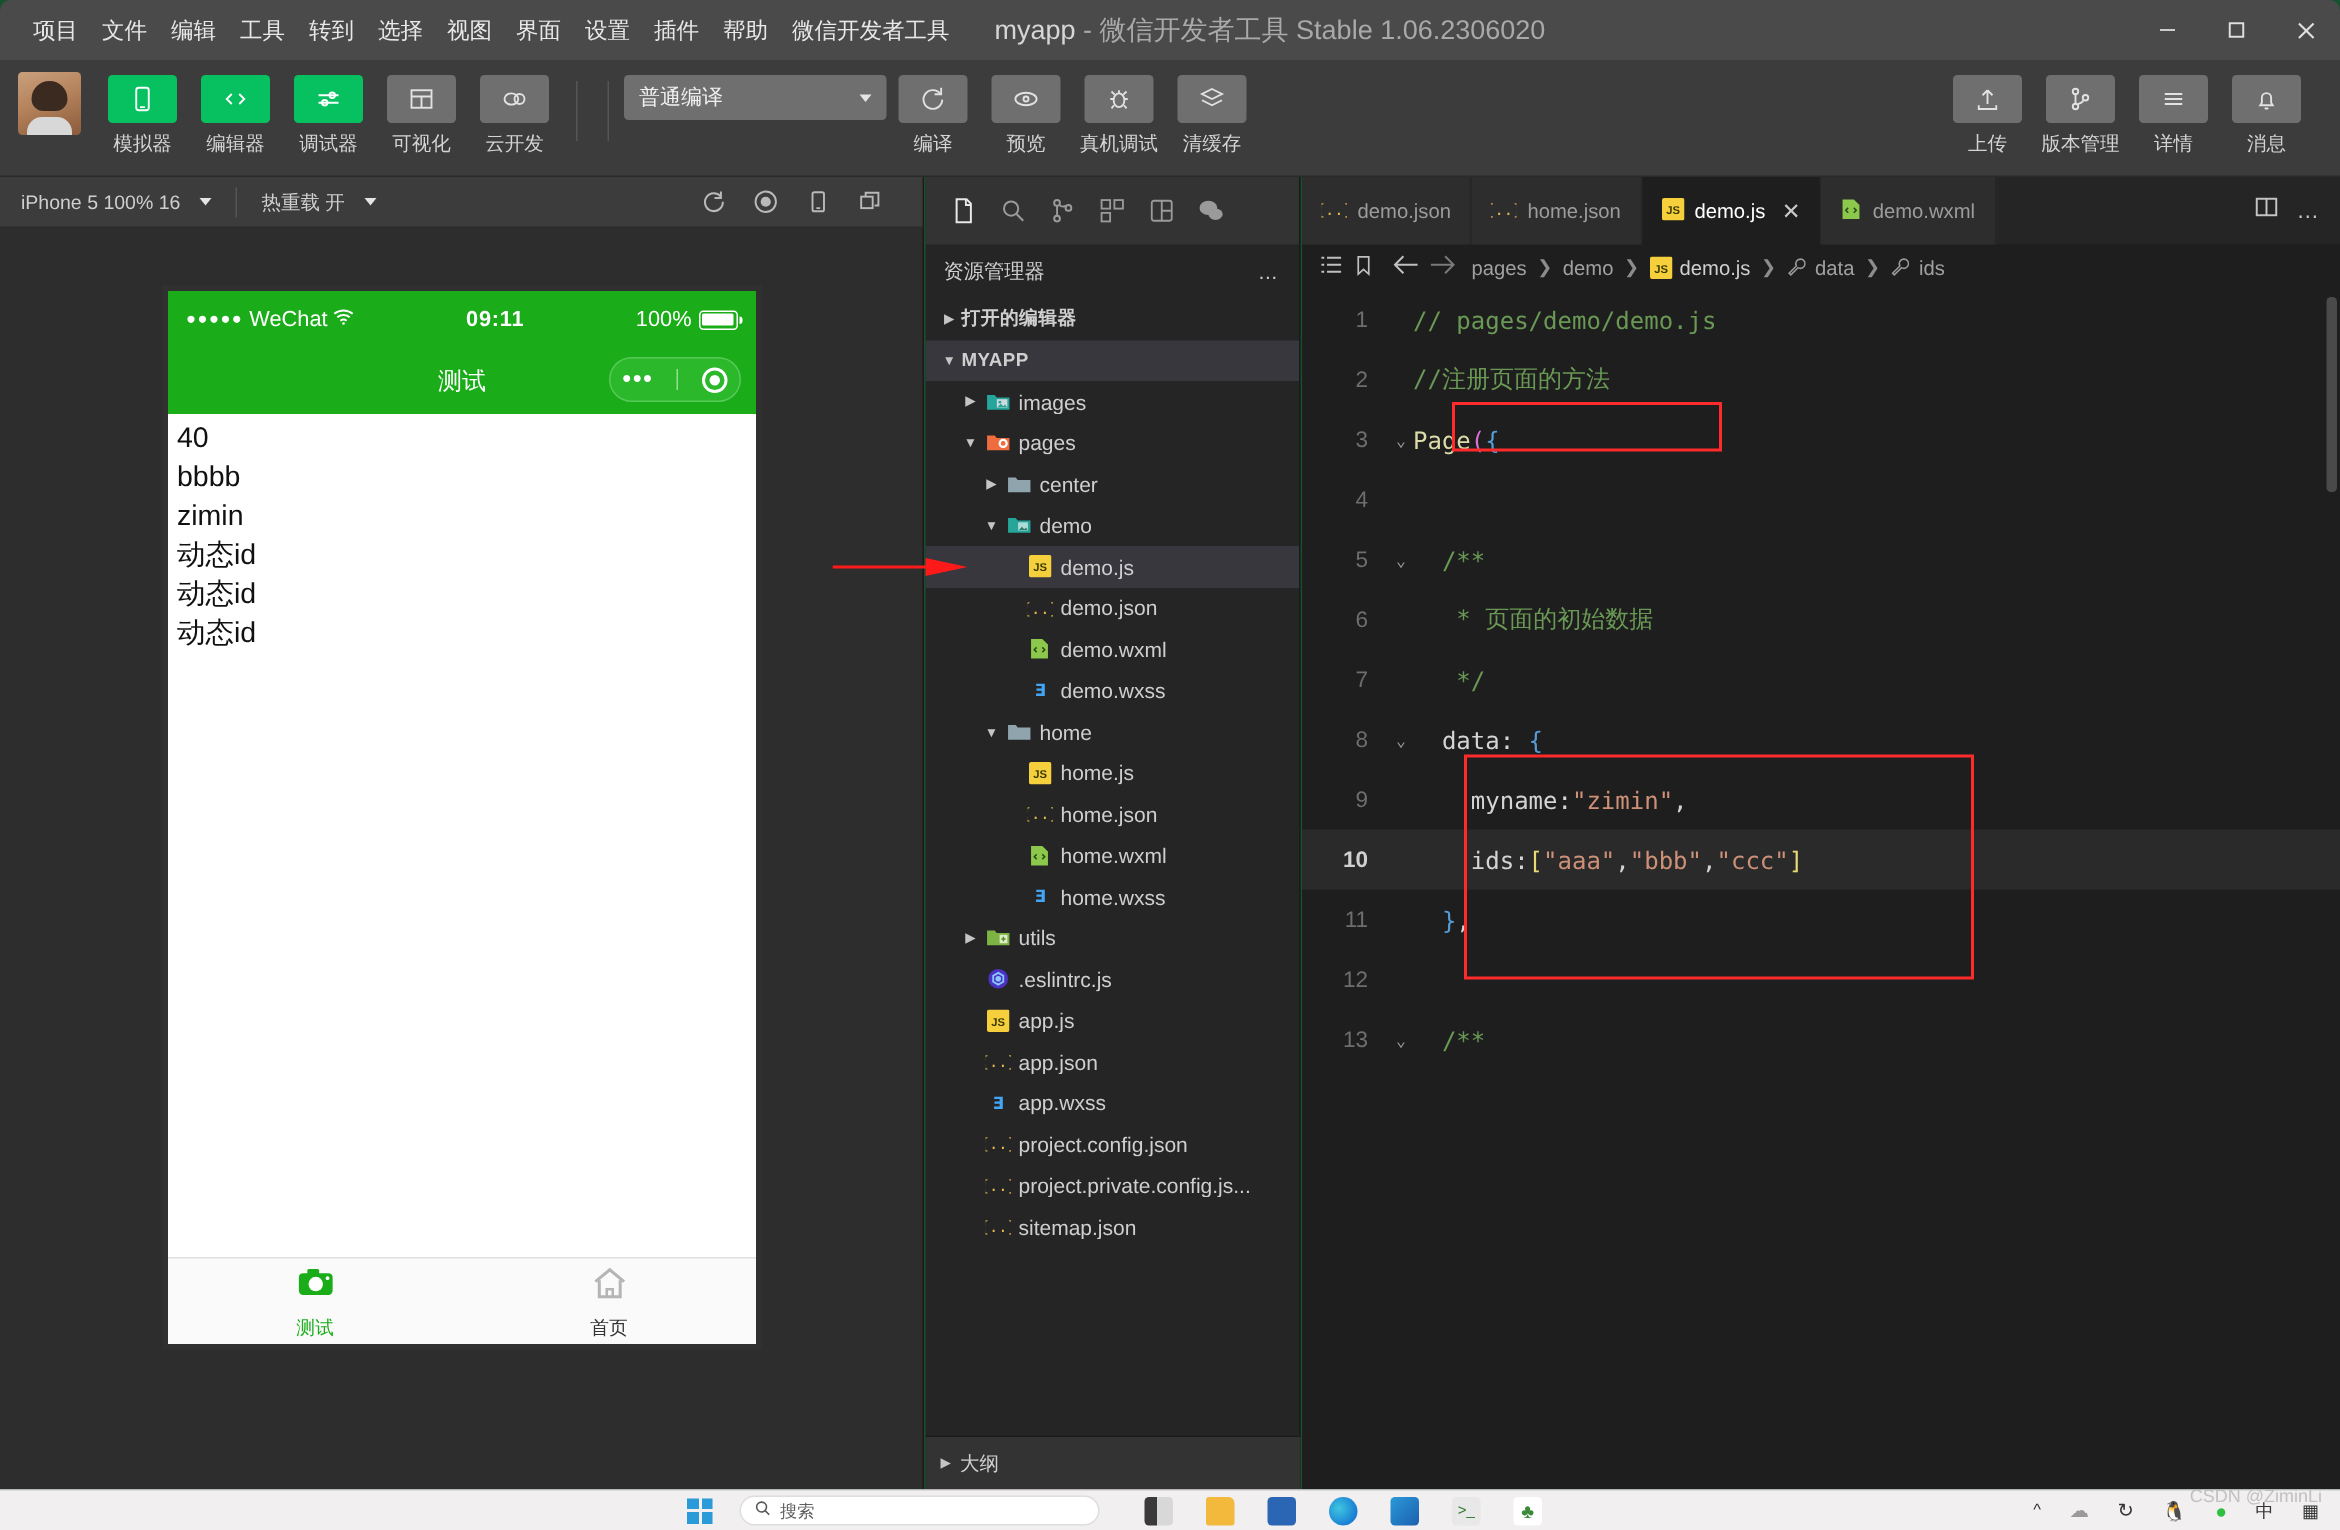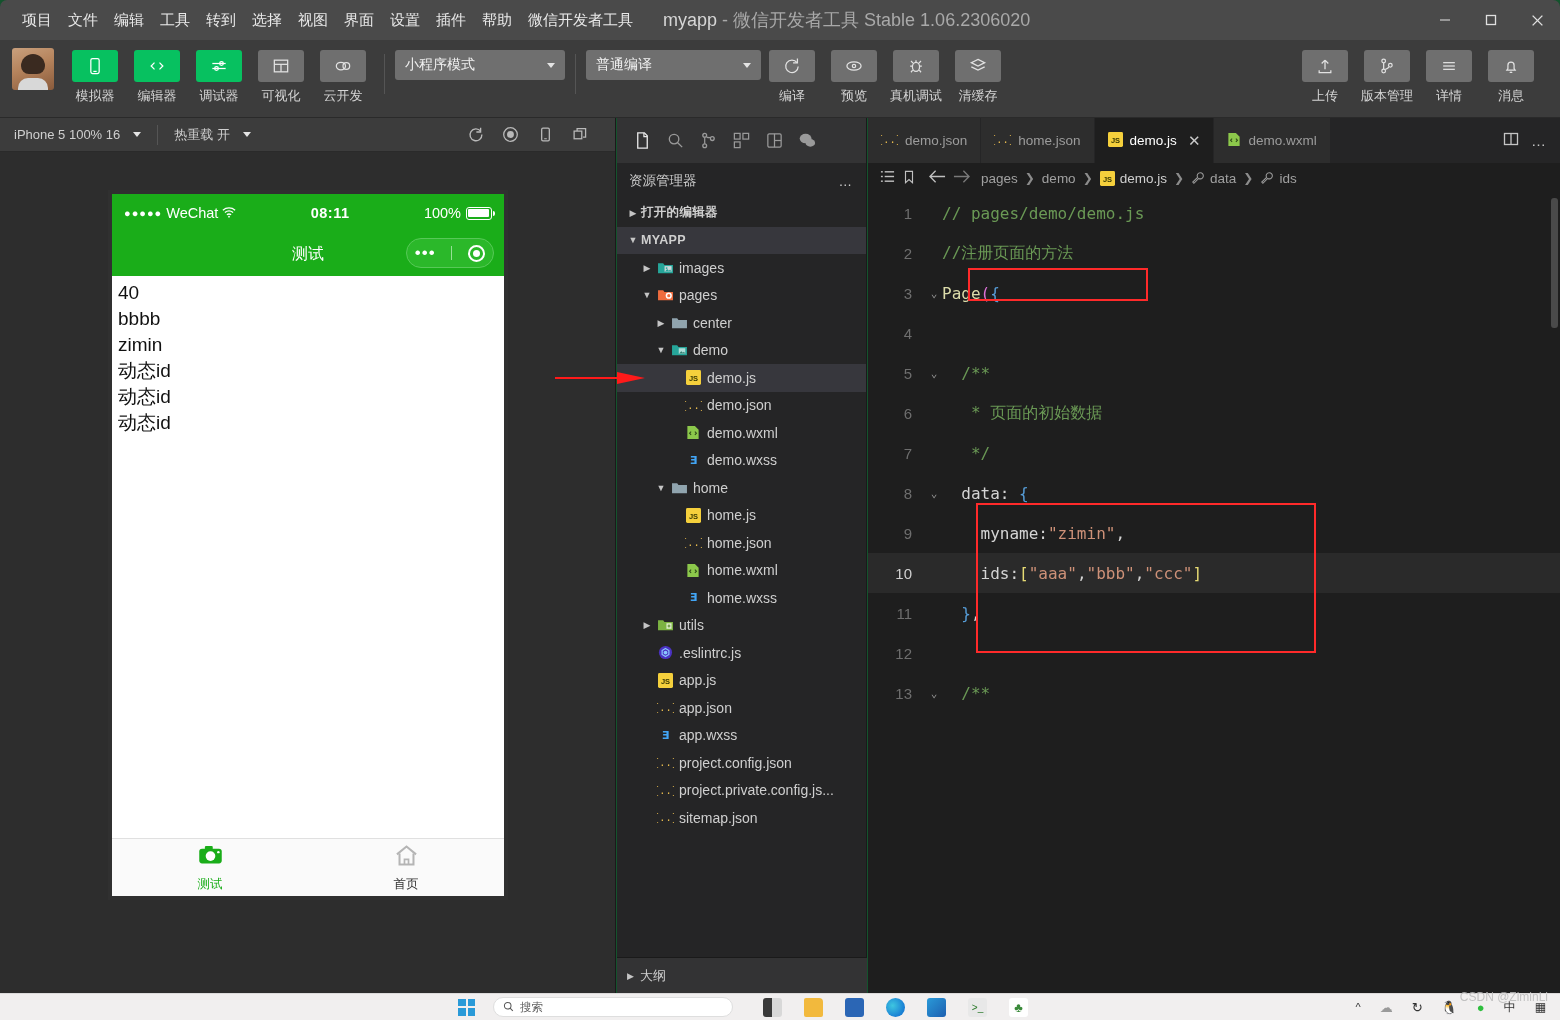--- a/index.html
+++ b/index.html
@@ -204,21 +204,21 @@
   .code {
     position:absolute; top: 75px; left:0; width:692px; height: 608px;
     background:#1e1e1e; overflow:hidden;
     font-family: "DejaVu Sans Mono","Liberation Mono",monospace;
     font-size: 16px;
   }
   .cline { height: 40px; display:flex; align-items:center; position:relative; }
   .cline.hl { background:#2a2a2a; }
   .lno { width: 58px; text-align:right; padding-right: 14px; color:#6e6e6e; font-size:15px;
          font-family:"Liberation Sans",sans-serif;}
-  .cline.hl .lno { color:#d0d0d0; font-weight:normal;}
+  .cline.hl .lno { color:#d0d0d0; font-weight:bold;}
   .fold { width: 16px; color:#9a9a9a; font-size:11px; text-align:center;}
   .ctext { white-space:pre; }
   .c-comment { color:#6a9955; }
   .c-fn { color:#dcdcaa; }
   .c-brace { color:#da70d6; }
   .c-brace2 { color:#569cd6; }
   .c-str { color:#ce9178; }
   .c-plain { color:#d4d4d4; }
   .c-brkyellow { color:#e6db74; }
   .box-red { position:absolute; border: 2px solid #ff2a2a; pointer-events:none; }
@@ -342,26 +342,20 @@
               <ellipse cx="9.5" cy="12" rx="5.5" ry="4.5" fill="none" stroke="currentColor" stroke-width="1.5"></ellipse>
               <ellipse cx="16" cy="12" rx="4" ry="4" fill="none" stroke="currentColor" stroke-width="1.5"></ellipse>
             </svg>
           </div>
           <div class="tbtn-label">云开发</div>
         </div>
       </div>
 
     <div class="sep-v"></div>
 
-    <div style="display:flex;flex-direction:column;">
-      <div class="select-box">
-        <span>小程序模式</span>
-        <span class="caret"></span>
-      </div>
-    </div>
 
     <div class="sep-v"></div>
 
     <div class="tgroup">
       <div style="display:flex;flex-direction:column;align-items:center;">
         <div class="select-box" style="min-width:175px;">
           <span>普通编译</span>
           <span class="caret"></span>
         </div>
       </div>
@@ -499,21 +493,21 @@
               <span>WeChat</span>
               <span>
                 <svg width="14" height="11" viewBox="0 0 16 12">
                     <path d="M1 3.3a11 11 0 0 1 14 0" fill="none" stroke="#fff" stroke-width="1.5"></path>
                     <path d="M3.3 6a7.5 7.5 0 0 1 9.4 0" fill="none" stroke="#fff" stroke-width="1.5"></path>
                     <path d="M5.6 8.6a4 4 0 0 1 4.8 0" fill="none" stroke="#fff" stroke-width="1.5"></path>
                     <circle cx="8" cy="10.8" r="1" fill="#fff"></circle>
                   </svg>
               </span>
             </div>
-            <div class="sb-mid">08:11</div>
+            <div class="sb-mid">09:11</div>
             <div class="sb-right">
               <span>100%</span>
               <span class="battery">
                   <i></i>
                 </span>
             </div>
           </div>
 
           <div class="nav-bar">
             <span>测试</span>

